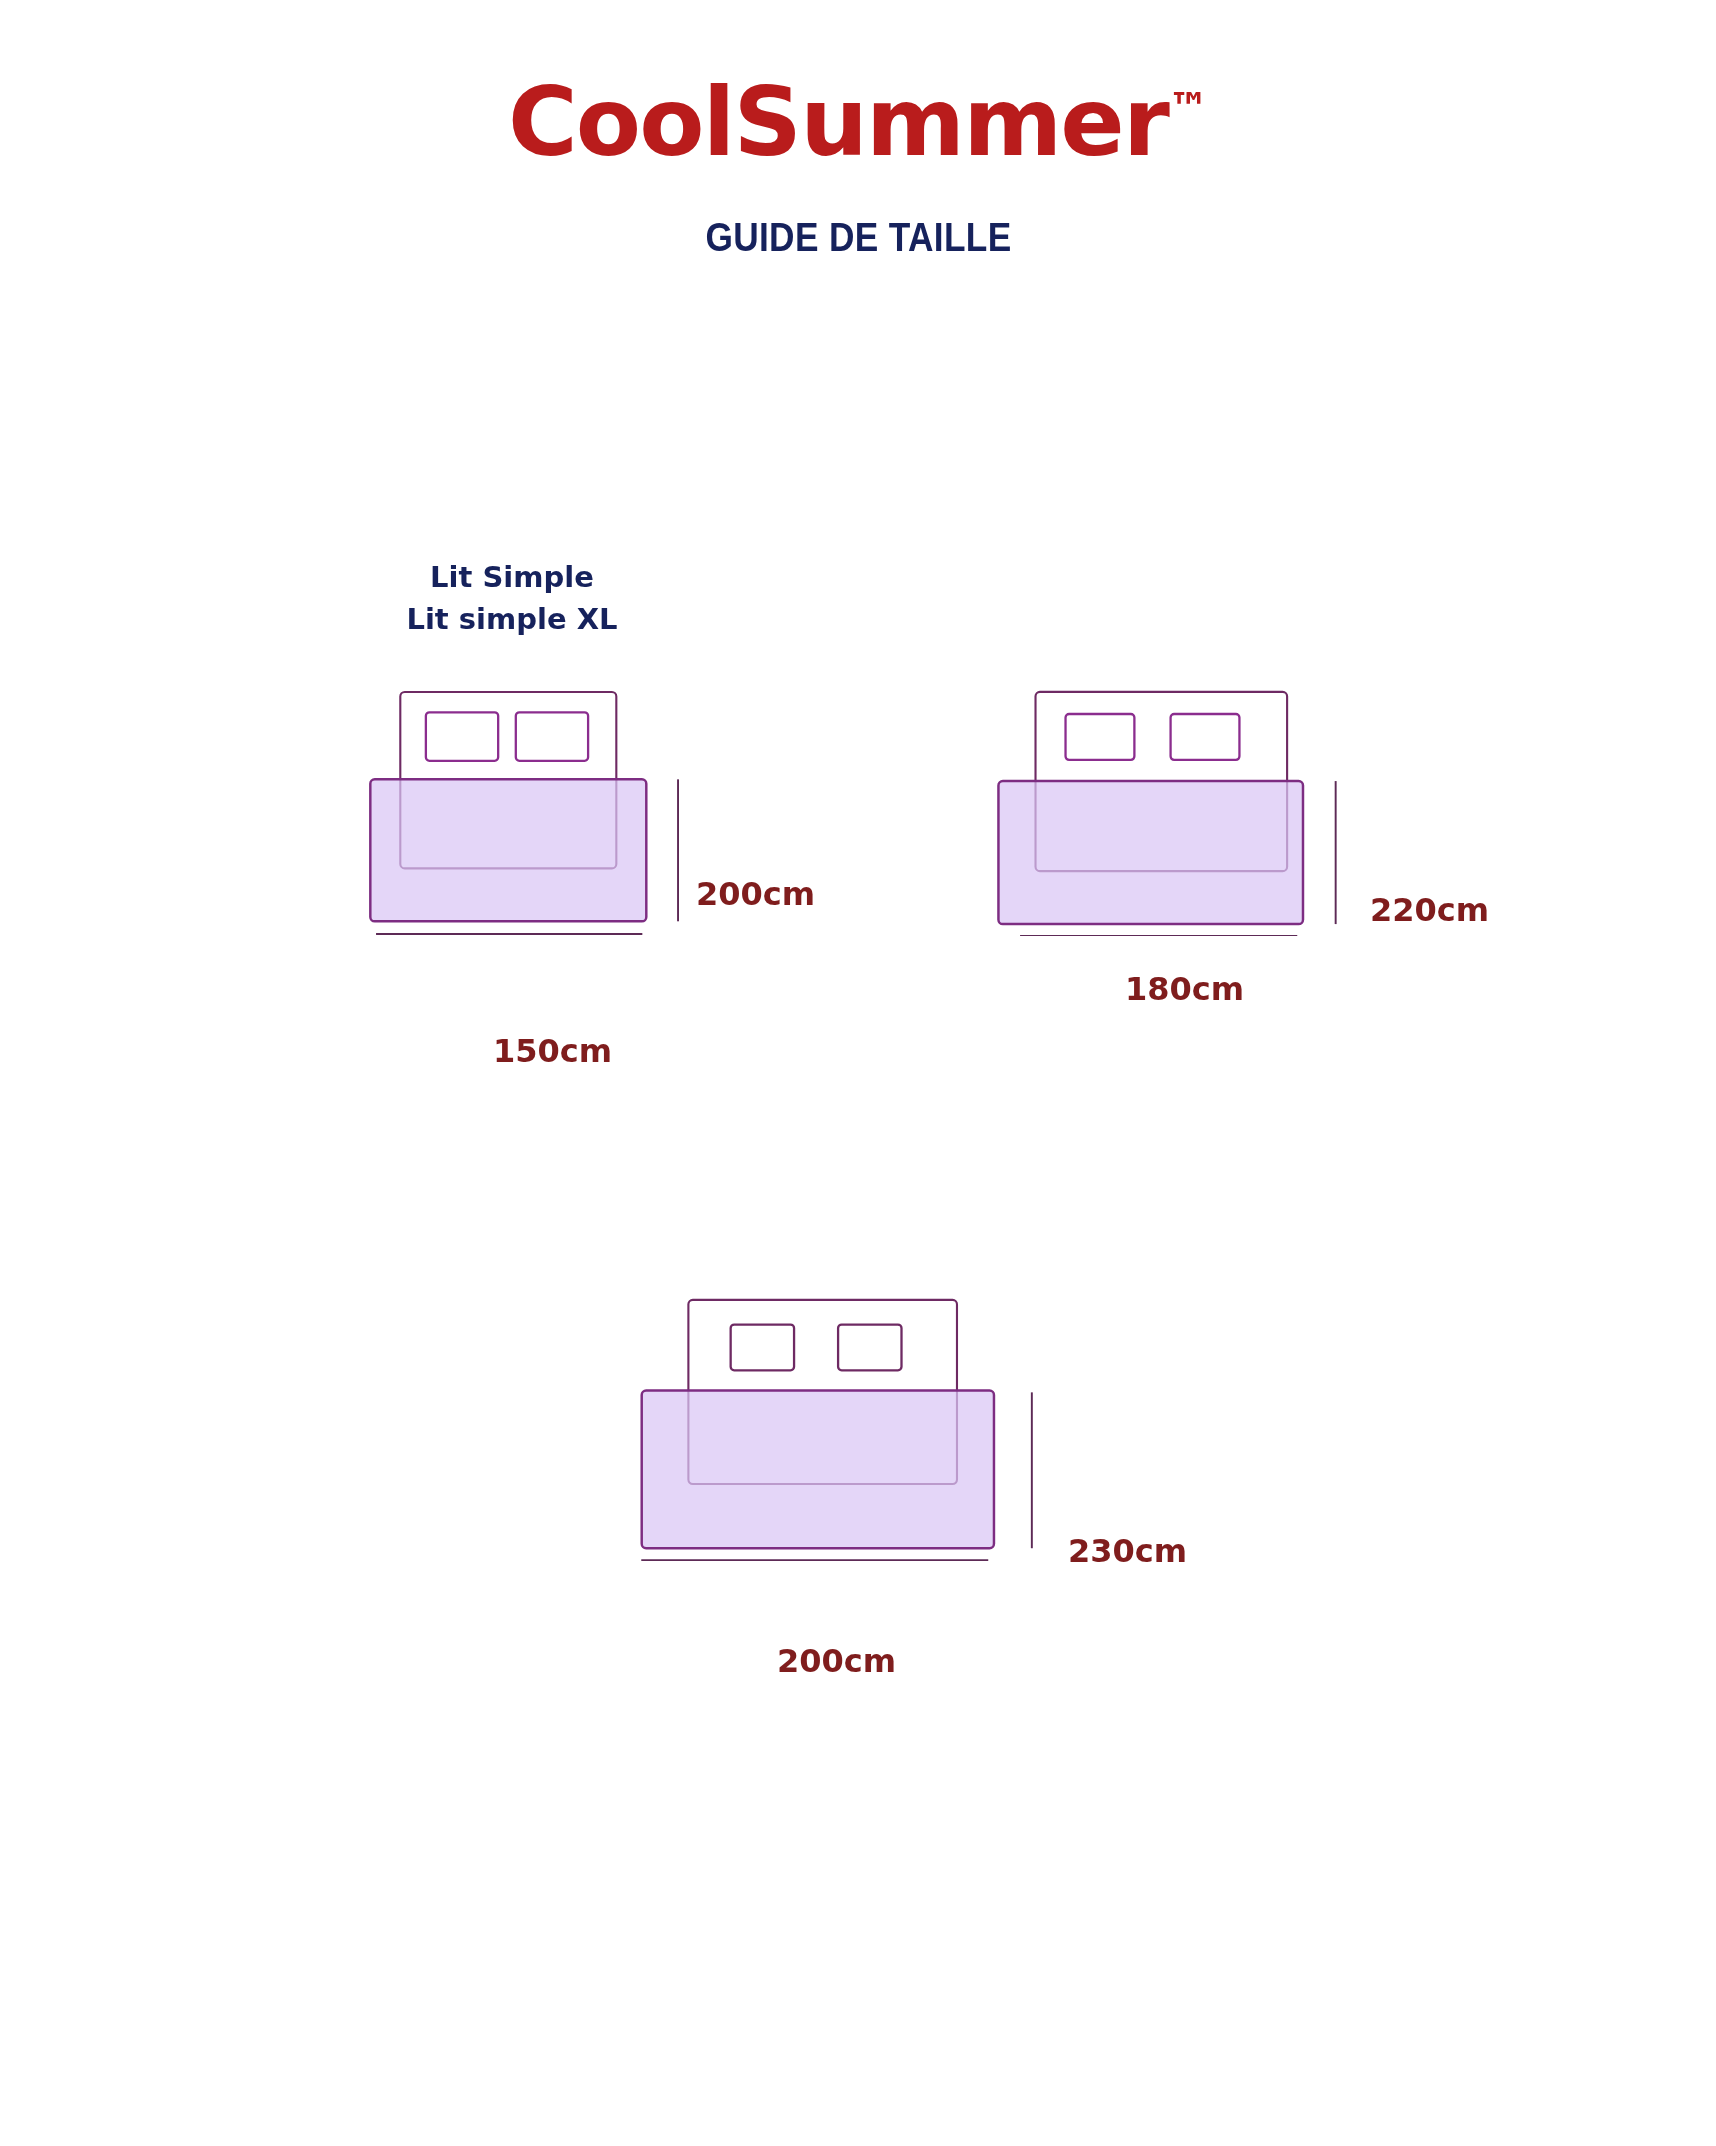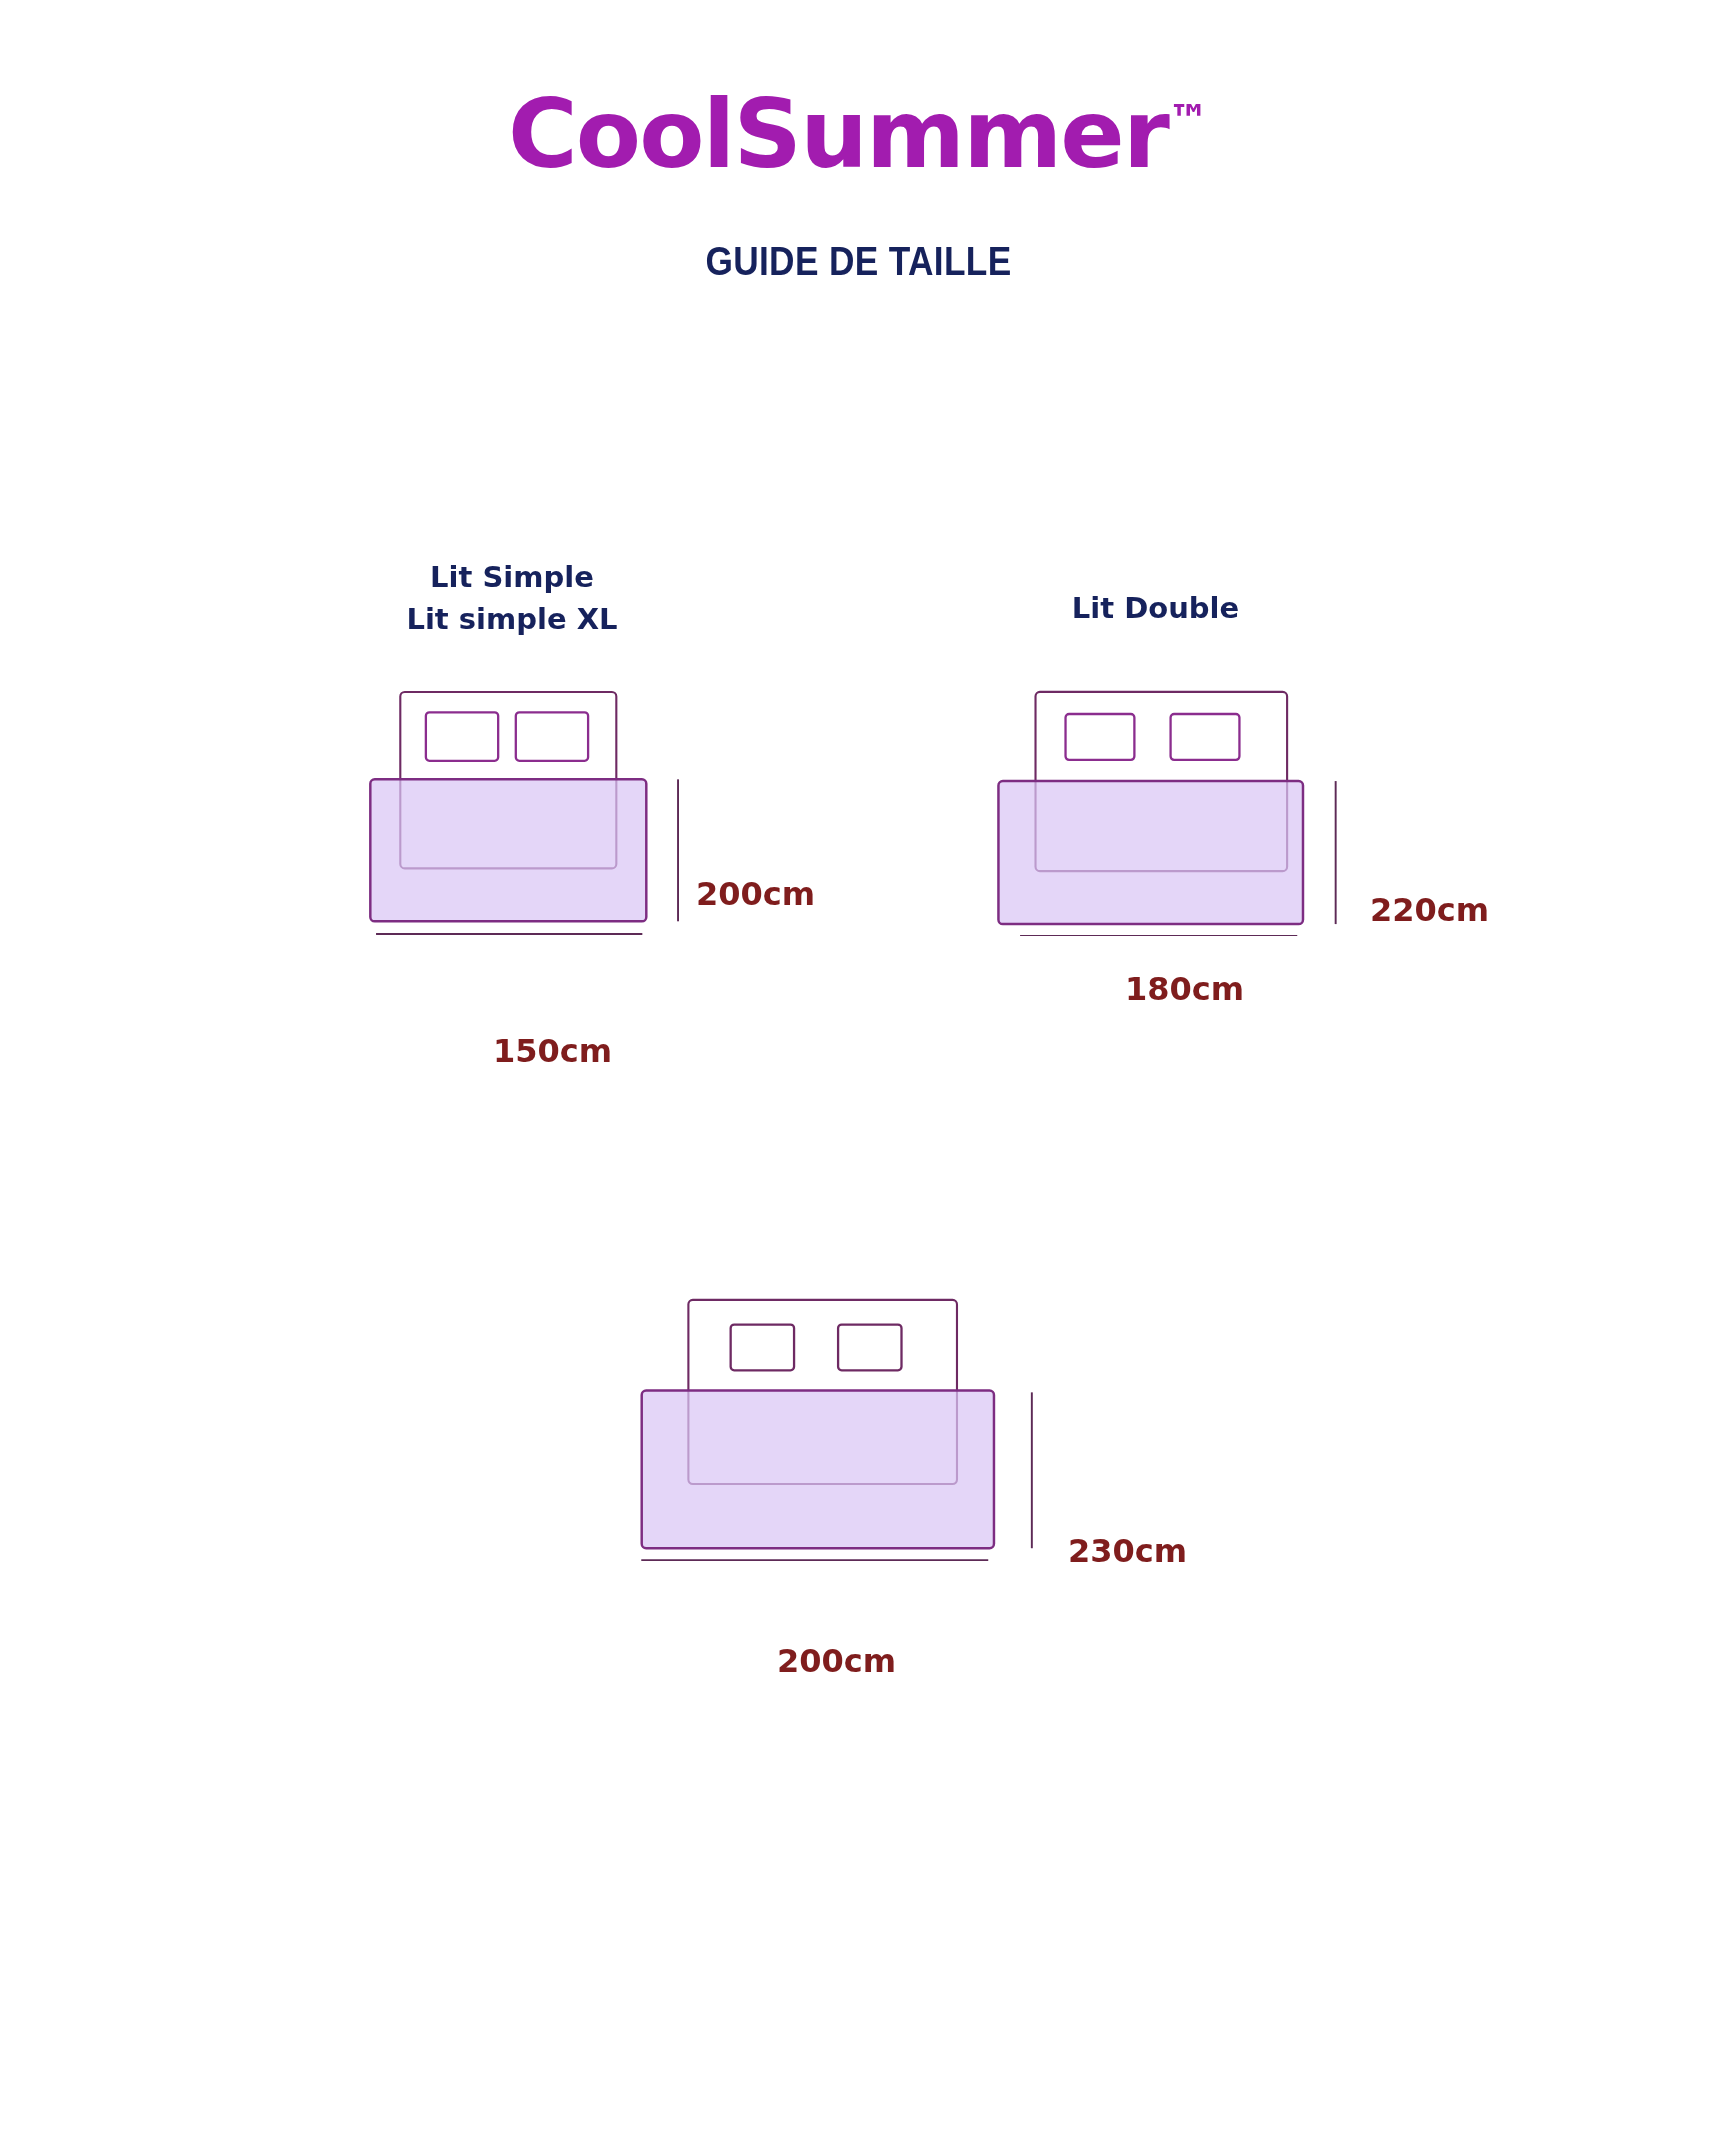--- a/index.html
+++ b/index.html
@@ -24,26 +24,26 @@
 
   
   .header {
     position: absolute;
     top: 0;
     left: 0;
     width: 1717px;
     text-align: center;
   }
   .brand-title {
-    margin: 12px;
+    margin: 0;
     padding-top: 75px;
     font-size: 95px;
     line-height: 1.0;
     font-weight: 700;
-    color: #a21caf;
+    color: #b91c1c;
     letter-spacing: -1.8px;
     font-family: "DejaVu Sans", sans-serif;
   }
   .brand-title .tm {
     font-size: 41px;
     vertical-align: super;
     letter-spacing: 0;
     font-weight: 700;
   }
   .guide-subtitle {
@@ -128,21 +128,20 @@
       <line x1="8" y1="288" x2="310" y2="288" stroke="#5d2a56" stroke-width="2.2"></line>
     </svg>
 
     <div class="dim-text dim-height-text" style="left:431px; top:319px;">200cm</div>
 
     <div class="dim-text dim-width-text" style="top:432px; width:381px; left:97px;margin-top:44px;">150cm</div>
   </div>
 
   <div class="bed-figure" id="fig-double">
 
-    <div class="bed-label" style="top:0px; width:441px; left:0px;">Lit Double</div>
 
     <svg class="bed-svg" style="left:62px; top:93px;" width="371" height="256" viewBox="0 0 420 290">
       <rect x="43.5" y="13.5" width="285" height="203" rx="5" fill="#ffffff" stroke="#6e2a63" stroke-width="2.4"></rect>
       <rect x="77.5" y="38.5" width="78" height="52" rx="4" fill="#ffffff" stroke="#8b2d8e" stroke-width="2.6"></rect>
       <rect x="196.5" y="38.5" width="78" height="52" rx="4" fill="#ffffff" stroke="#8b2d8e" stroke-width="2.6"></rect>
       <rect x="1.5" y="114.5" width="345" height="162" rx="5" fill="#d9c6f5" fill-opacity="0.72" stroke="#7d2d82" stroke-width="2.8"></rect>
       <line x1="383.5" y1="114.5" x2="383.5" y2="276.5" stroke="#5d2a56" stroke-width="2.2"></line>
       <line x1="26" y1="290" x2="340" y2="290" stroke="#5d2a56" stroke-width="2.2"></line>
     </svg>
 

